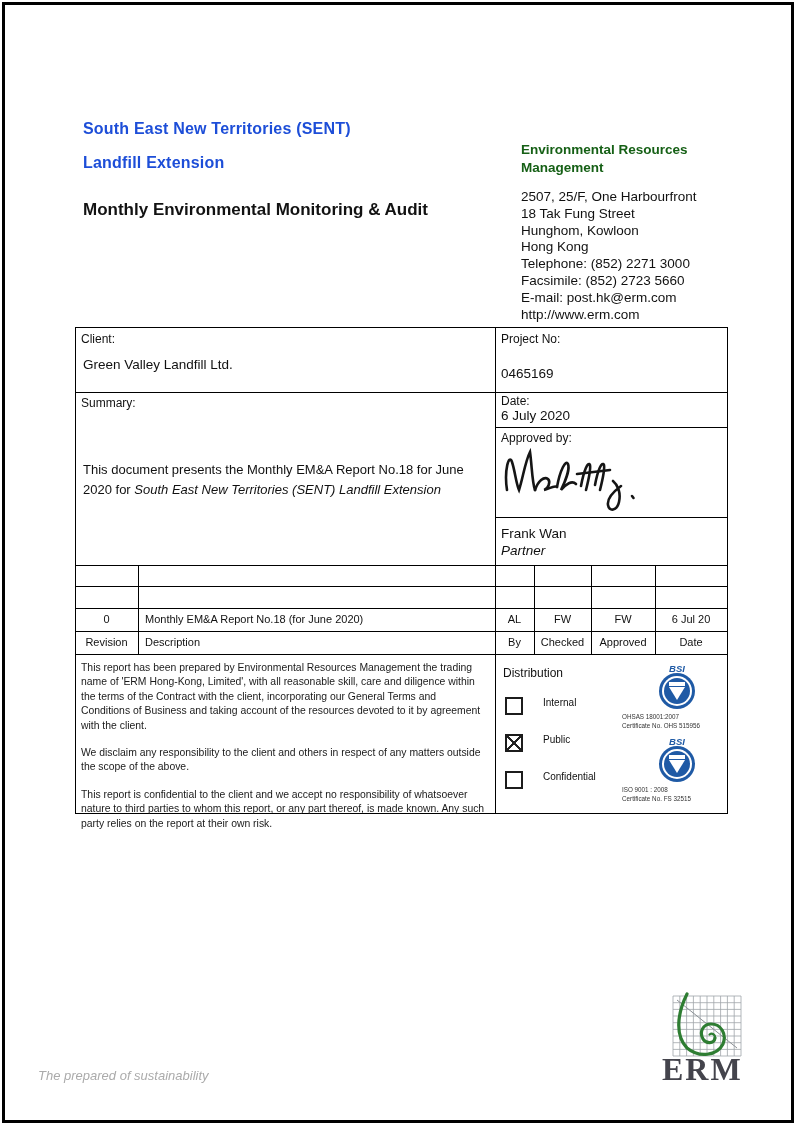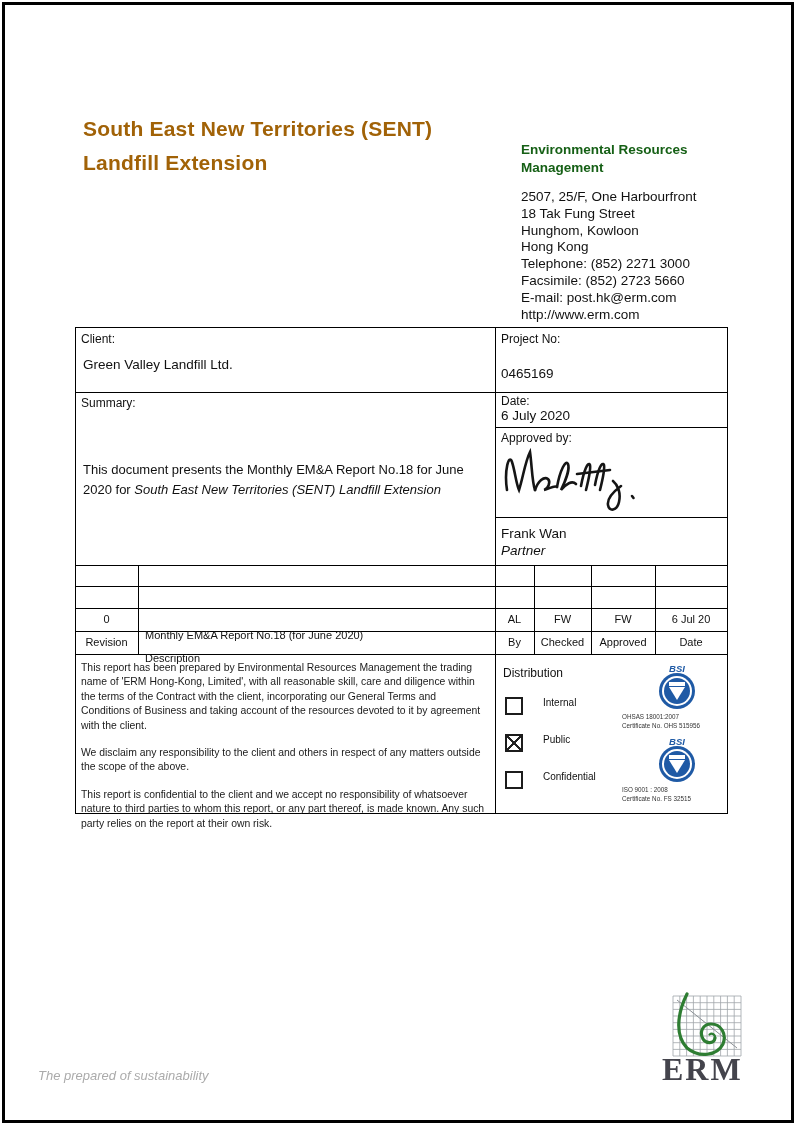--- a/index.html
+++ b/index.html
@@ -1,33 +1,33 @@
 <!DOCTYPE html>
 <html><head>
 <meta charset="utf-8">
 <style>
   html,body{margin:0;padding:0;background:#fff;}
   .page{position:relative;width:796px;height:1125px;background:#fff;overflow:hidden;
         font-family:"Liberation Sans",sans-serif;color:#111;}
   .frame{position:absolute;left:2px;top:2px;right:2px;bottom:2px;border:3px solid #000;pointer-events:none;}
   
-  .doc-title{position:absolute;left:83px;top:112px;font-size:21px;font-weight:bold;line-height:34px;color:#a16207;letter-spacing:.2px;}
+  .doc-title{position:absolute;left:83px;top:112px;font-size:16px;font-weight:bold;line-height:34px;color:#1d4ed8;letter-spacing:.2px;}
   .doc-subtitle{position:absolute;left:83px;top:198px;font-size:17px;font-weight:bold;line-height:24px;color:#121212;}
   .company{position:absolute;left:521px;top:118px;font-size:13.5px;line-height:16.8px;margin-top:23px;}
   .company .cname{font-weight:bold;color:#166016;line-height:17.5px;}
   .company .addr{margin-top:13px;}
   
   .hl,.vl{position:absolute;background:#000;}
   
   .lbl{position:absolute;font-size:12px;color:#111;}
   .val{position:absolute;font-size:13.5px;color:#111;}
   .summary-p{position:absolute;left:83px;top:460px;width:408px;font-size:13px;line-height:19.5px;}
   .sig{position:absolute;left:500px;top:440px;}
   .cell-s{position:absolute;font-size:11px;line-height:23px;text-align:center;}
-  .cell-l{position:absolute;font-size:11px;line-height:23px;margin-top:16px;}
+  .cell-l{position:absolute;font-size:11px;line-height:23px;}
   
   .disclaimer{position:absolute;left:81px;top:661px;width:404px;font-size:10.4px;line-height:14.4px;color:#1a1a1a;}
   .disclaimer p{margin:0 0 13px 0;}
   
   .dist-label{position:absolute;left:503px;top:666px;font-size:12px;}
   .chkrow{position:absolute;left:505px;height:18px;}
   .chk{position:absolute;left:0;top:0;width:14px;height:14px;border:2px solid #1c1c1c;background:#fff;}
   .chk.checked::before{content:"";position:absolute;inset:0;
      background:linear-gradient(to top right,transparent 44%,#222 44%,#222 56%,transparent 56%),
                 linear-gradient(to bottom right,transparent 44%,#222 44%,#222 56%,transparent 56%);}
@@ -45,20 +45,21 @@
 <body>
 
 <div class="page">
   <div class="frame"></div>
 
   <div class="doc-title">
     <div>South East New Territories (SENT)</div>
     <div>Landfill Extension</div>
   </div>
   <div class="doc-subtitle">
+    <div>Monthly Environmental Monitoring &amp; Audit</div>
   </div>
 
   <div class="company">
     <div class="cname">
       <div>Environmental Resources</div>
       <div>Management</div>
     </div>
     <div class="addr">
       <div>2507, 25/F, One Harbourfront</div>
       <div>18 Tak Fung Street</div>

